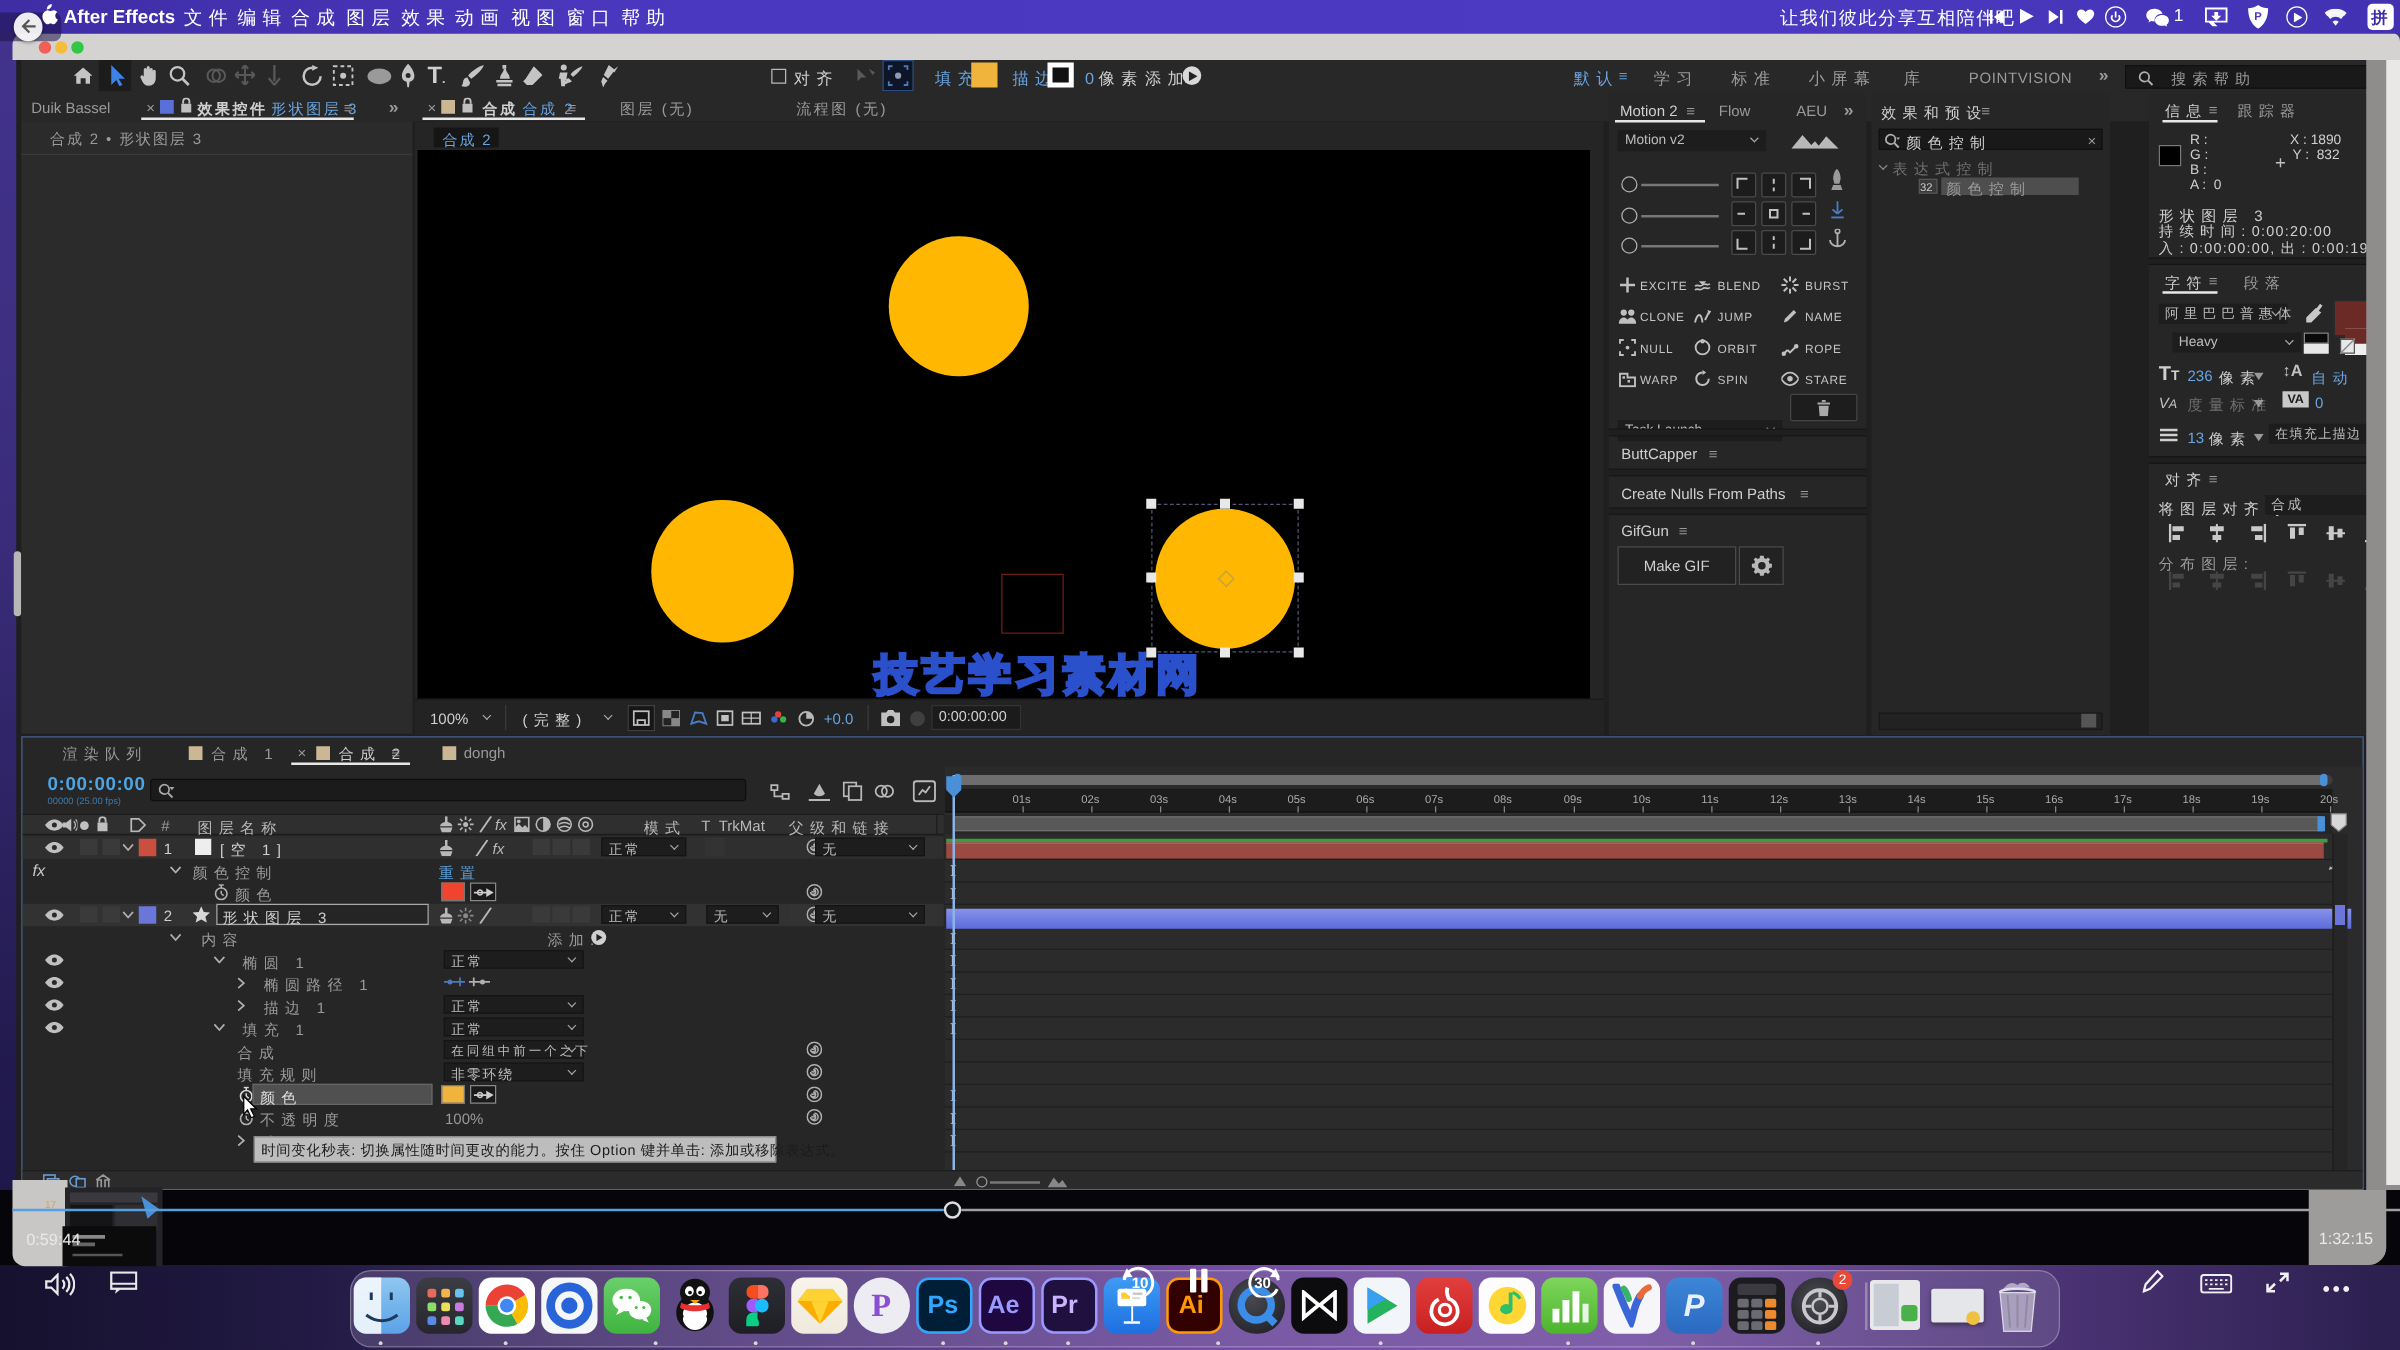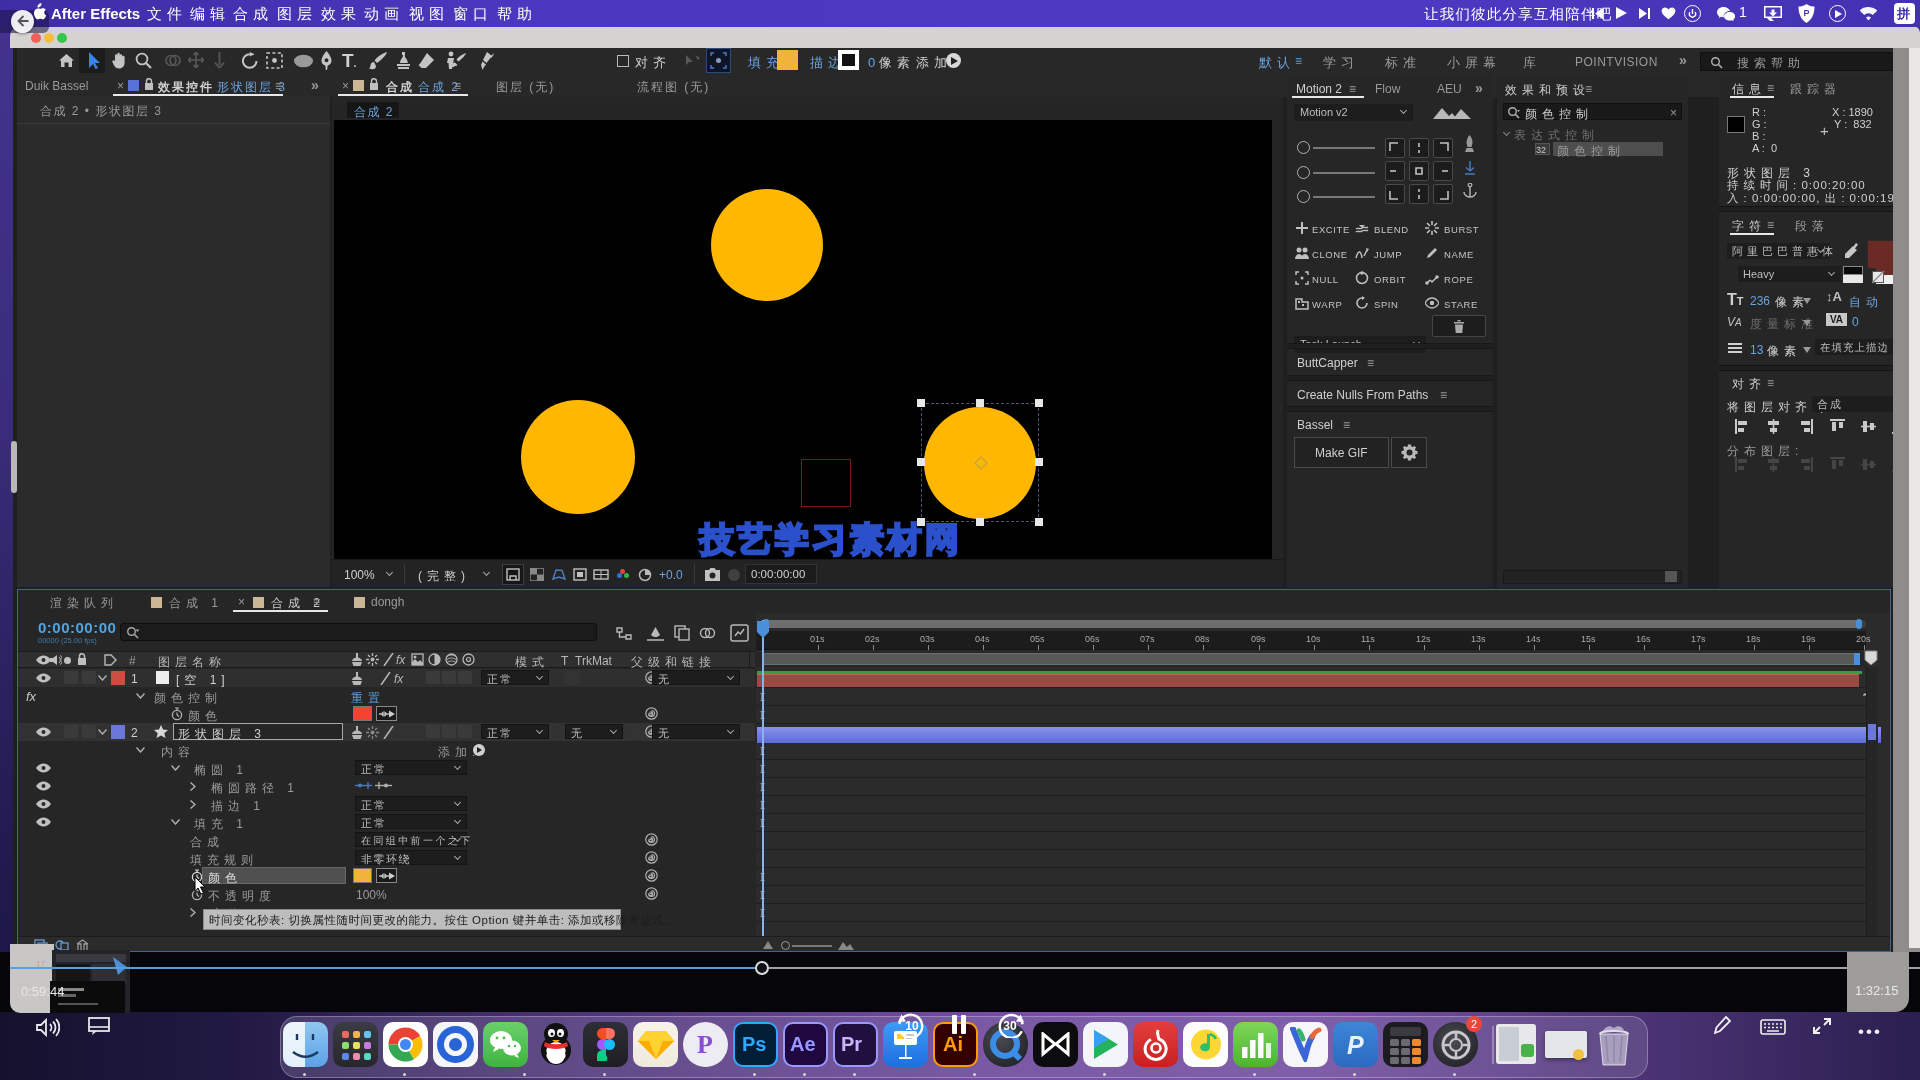--- a/index.html
+++ b/index.html
@@ -386,21 +386,21 @@
   <svg class="abs" style="left:166px;top:245px;" width="12" height="13" viewBox="0 0 12 13">
       <path fill="#aaa" d="M1 2h10v1.5H1zM4.5 0h3v1.5h-3zM2 4.5h8L9.3 13H2.7z"></path>
     </svg>
   <div class="abs" style="left:0px;top:268px;width:206px;height:6px;background:#1f1f1f;border-top:1px solid #171717;border-bottom:1px solid #171717;"></div>
   <div class="tx" style="left:10px;top:281px;">ButtCapper</div>
     <div class="tx dim" style="left:80px;top:281px;">≡</div>
   <div class="abs" style="left:0px;top:300px;width:206px;height:6px;background:#1f1f1f;border-top:1px solid #171717;border-bottom:1px solid #171717;"></div>
   <div class="tx" style="left:10px;top:313px;">Create Nulls From Paths</div>
     <div class="tx dim" style="left:153px;top:313px;">≡</div>
   <div class="abs" style="left:0px;top:331px;width:206px;height:6px;background:#1f1f1f;border-top:1px solid #171717;border-bottom:1px solid #171717;"></div>
-  <div class="tx" style="left:10px;top:343px;">Bassel</div>
+  <div class="tx" style="left:10px;top:343px;">GifGun</div>
     <div class="tx dim" style="left:56px;top:343px;">≡</div>
   <div class="abs" style="left:7px;top:362px;width:95px;height:31px;background:#222;border:1px solid #4a4a4a;"></div>
   <div class="tx" style="left:28px;top:371px;">Make GIF</div>
   <div class="abs" style="left:104px;top:362px;width:36px;height:31px;background:#222;border:1px solid #4a4a4a;"></div>
   <svg class="abs" style="left:113px;top:368px;" width="19" height="19" viewBox="0 0 19 19">
       <path fill="#b8b8b8" d="M9.5 6.5a3 3 0 1 0 0 6 3 3 0 0 0 0-6zm8 4.5-2 .3a6 6 0 0 1-.6 1.5l1.2 1.6-1.7 1.7-1.6-1.2a6 6 0 0 1-1.5.6L11 17.5H8l-.3-2a6 6 0 0 1-1.5-.6l-1.6 1.2-1.7-1.7 1.2-1.6a6 6 0 0 1-.6-1.5l-2-.3V8l2-.3a6 6 0 0 1 .6-1.5L2.9 4.6l1.7-1.7 1.6 1.2a6 6 0 0 1 1.5-.6l.3-2h3l.3 2a6 6 0 0 1 1.5.6l1.6-1.2 1.7 1.7-1.2 1.6a6 6 0 0 1 .6 1.5l2 .3z"></path>
       <circle cx="9.5" cy="9.5" r="2" fill="#262626"></circle>
     </svg>
 </div>
 <div id="fxpanel" class="panel" style="left:1497px;top:75px;width:191px;height:513px;background:#262626;">

